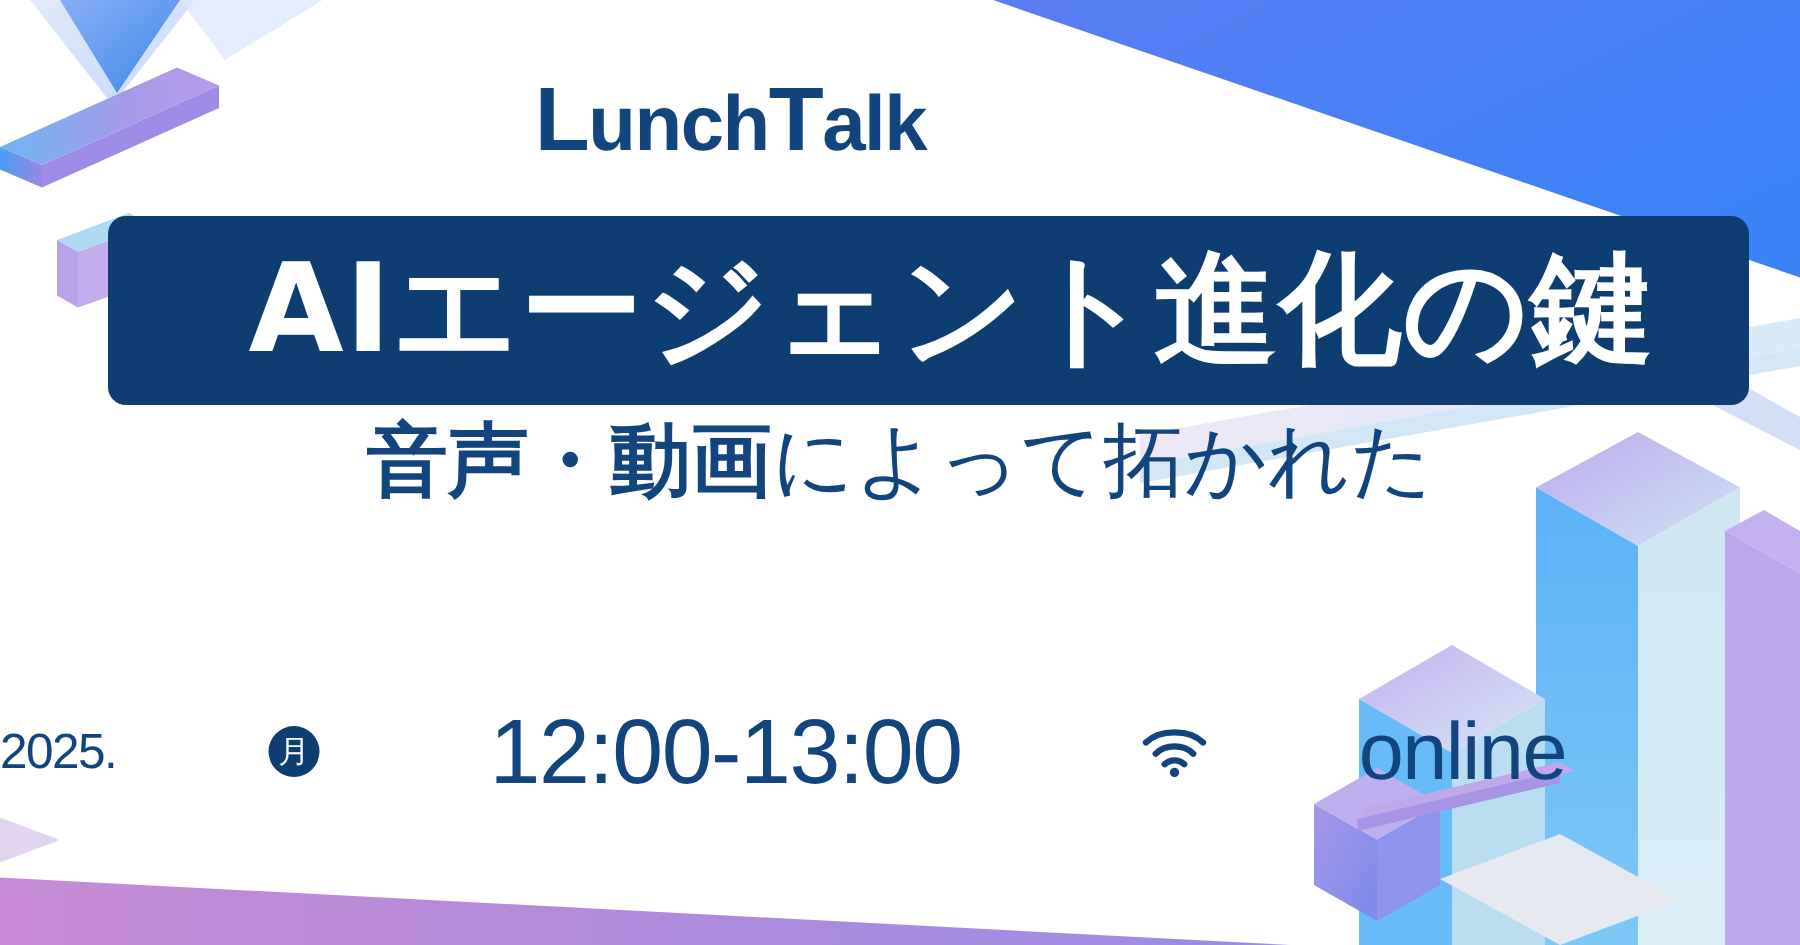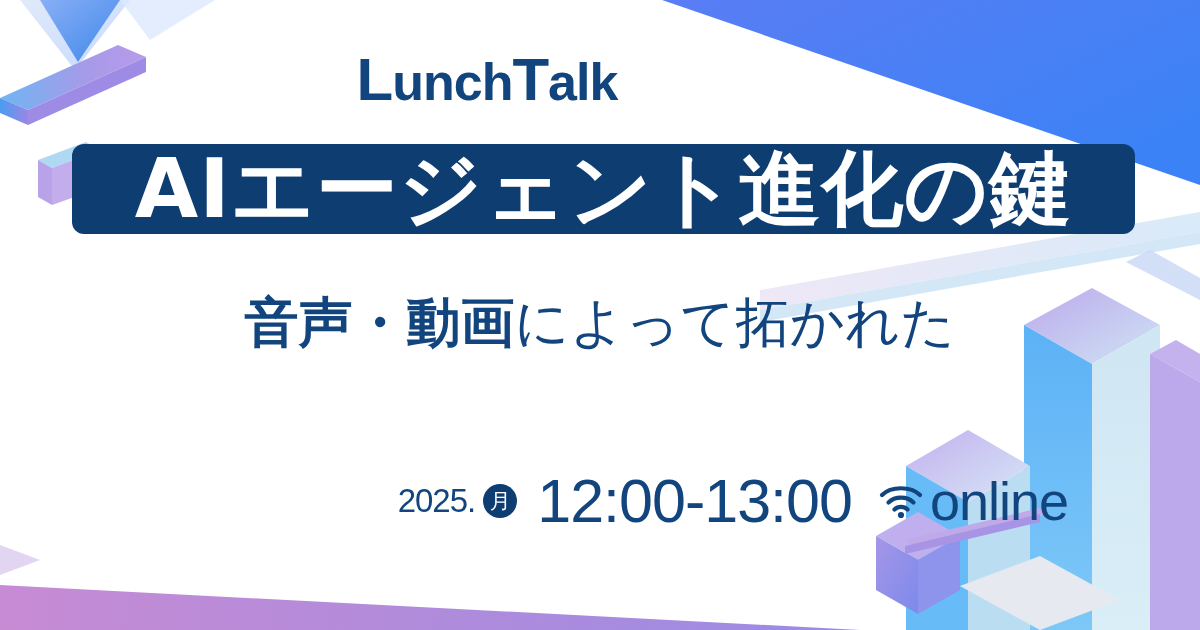--- a/index.html
+++ b/index.html
@@ -44,54 +44,53 @@
     font-size:52px;
     font-weight:bold;
     letter-spacing:-1px;
     line-height:1;
   }
   .lunchtalk .cap{font-size:60px;}
 
   
   .title-band{
     position:absolute;left:72px;top:144px;
-    width:1063px;height:90px;
+    width:1063px;height:126px;
     background:#0E3D72;
     border-radius:12px;
-    display:flex;align-items:center;justify-content:center;
+    display:flex;align-items:center;justify-content:center;padding-left:31px;
   }
   .title-text{
     color:#ffffff;
     font-size:82px;
     font-weight:bold;
     letter-spacing:1px;
     line-height:1;
     white-space:nowrap;
     font-family:"DejaVu Sans","Liberation Sans",sans-serif;
   }
 
   
   .subtitle{
-    position:absolute;left:0;top:288px;width:1200px;
+    position:absolute;left:0;top:272px;width:1200px;
     text-align:center;
     color:#12457E;
     line-height:1.28;
     font-family:"DejaVu Sans","Liberation Sans",sans-serif;
   }
   .sub-line{font-size:54px;white-space:nowrap;}
   .sub-strong{font-weight:bold;}
   .sub-normal{font-weight:normal;}
 
   
   .datebar{
     position:absolute;left:0;top:466px;width:1044px;
-    display:flex;align-items:center;justify-content:flex-end;
+    display:flex;align-items:center;justify-content:space-between;
     color:#12457E;
     font-family:"Liberation Sans","DejaVu Sans",sans-serif;
-    padding-left:24px;
   }
   .year{font-size:33px;letter-spacing:-1px;}
   .daynum{font-size:46px;letter-spacing:-1px;}
   .daybadge{
     width:34px;height:34px;border-radius:50%;
     background:#0E3D72;color:#fff;
     display:inline-flex;align-items:center;justify-content:center;
     font-size:21px;line-height:1;margin:0 12px 0 8px;
     font-family:"DejaVu Sans",sans-serif;
   }

